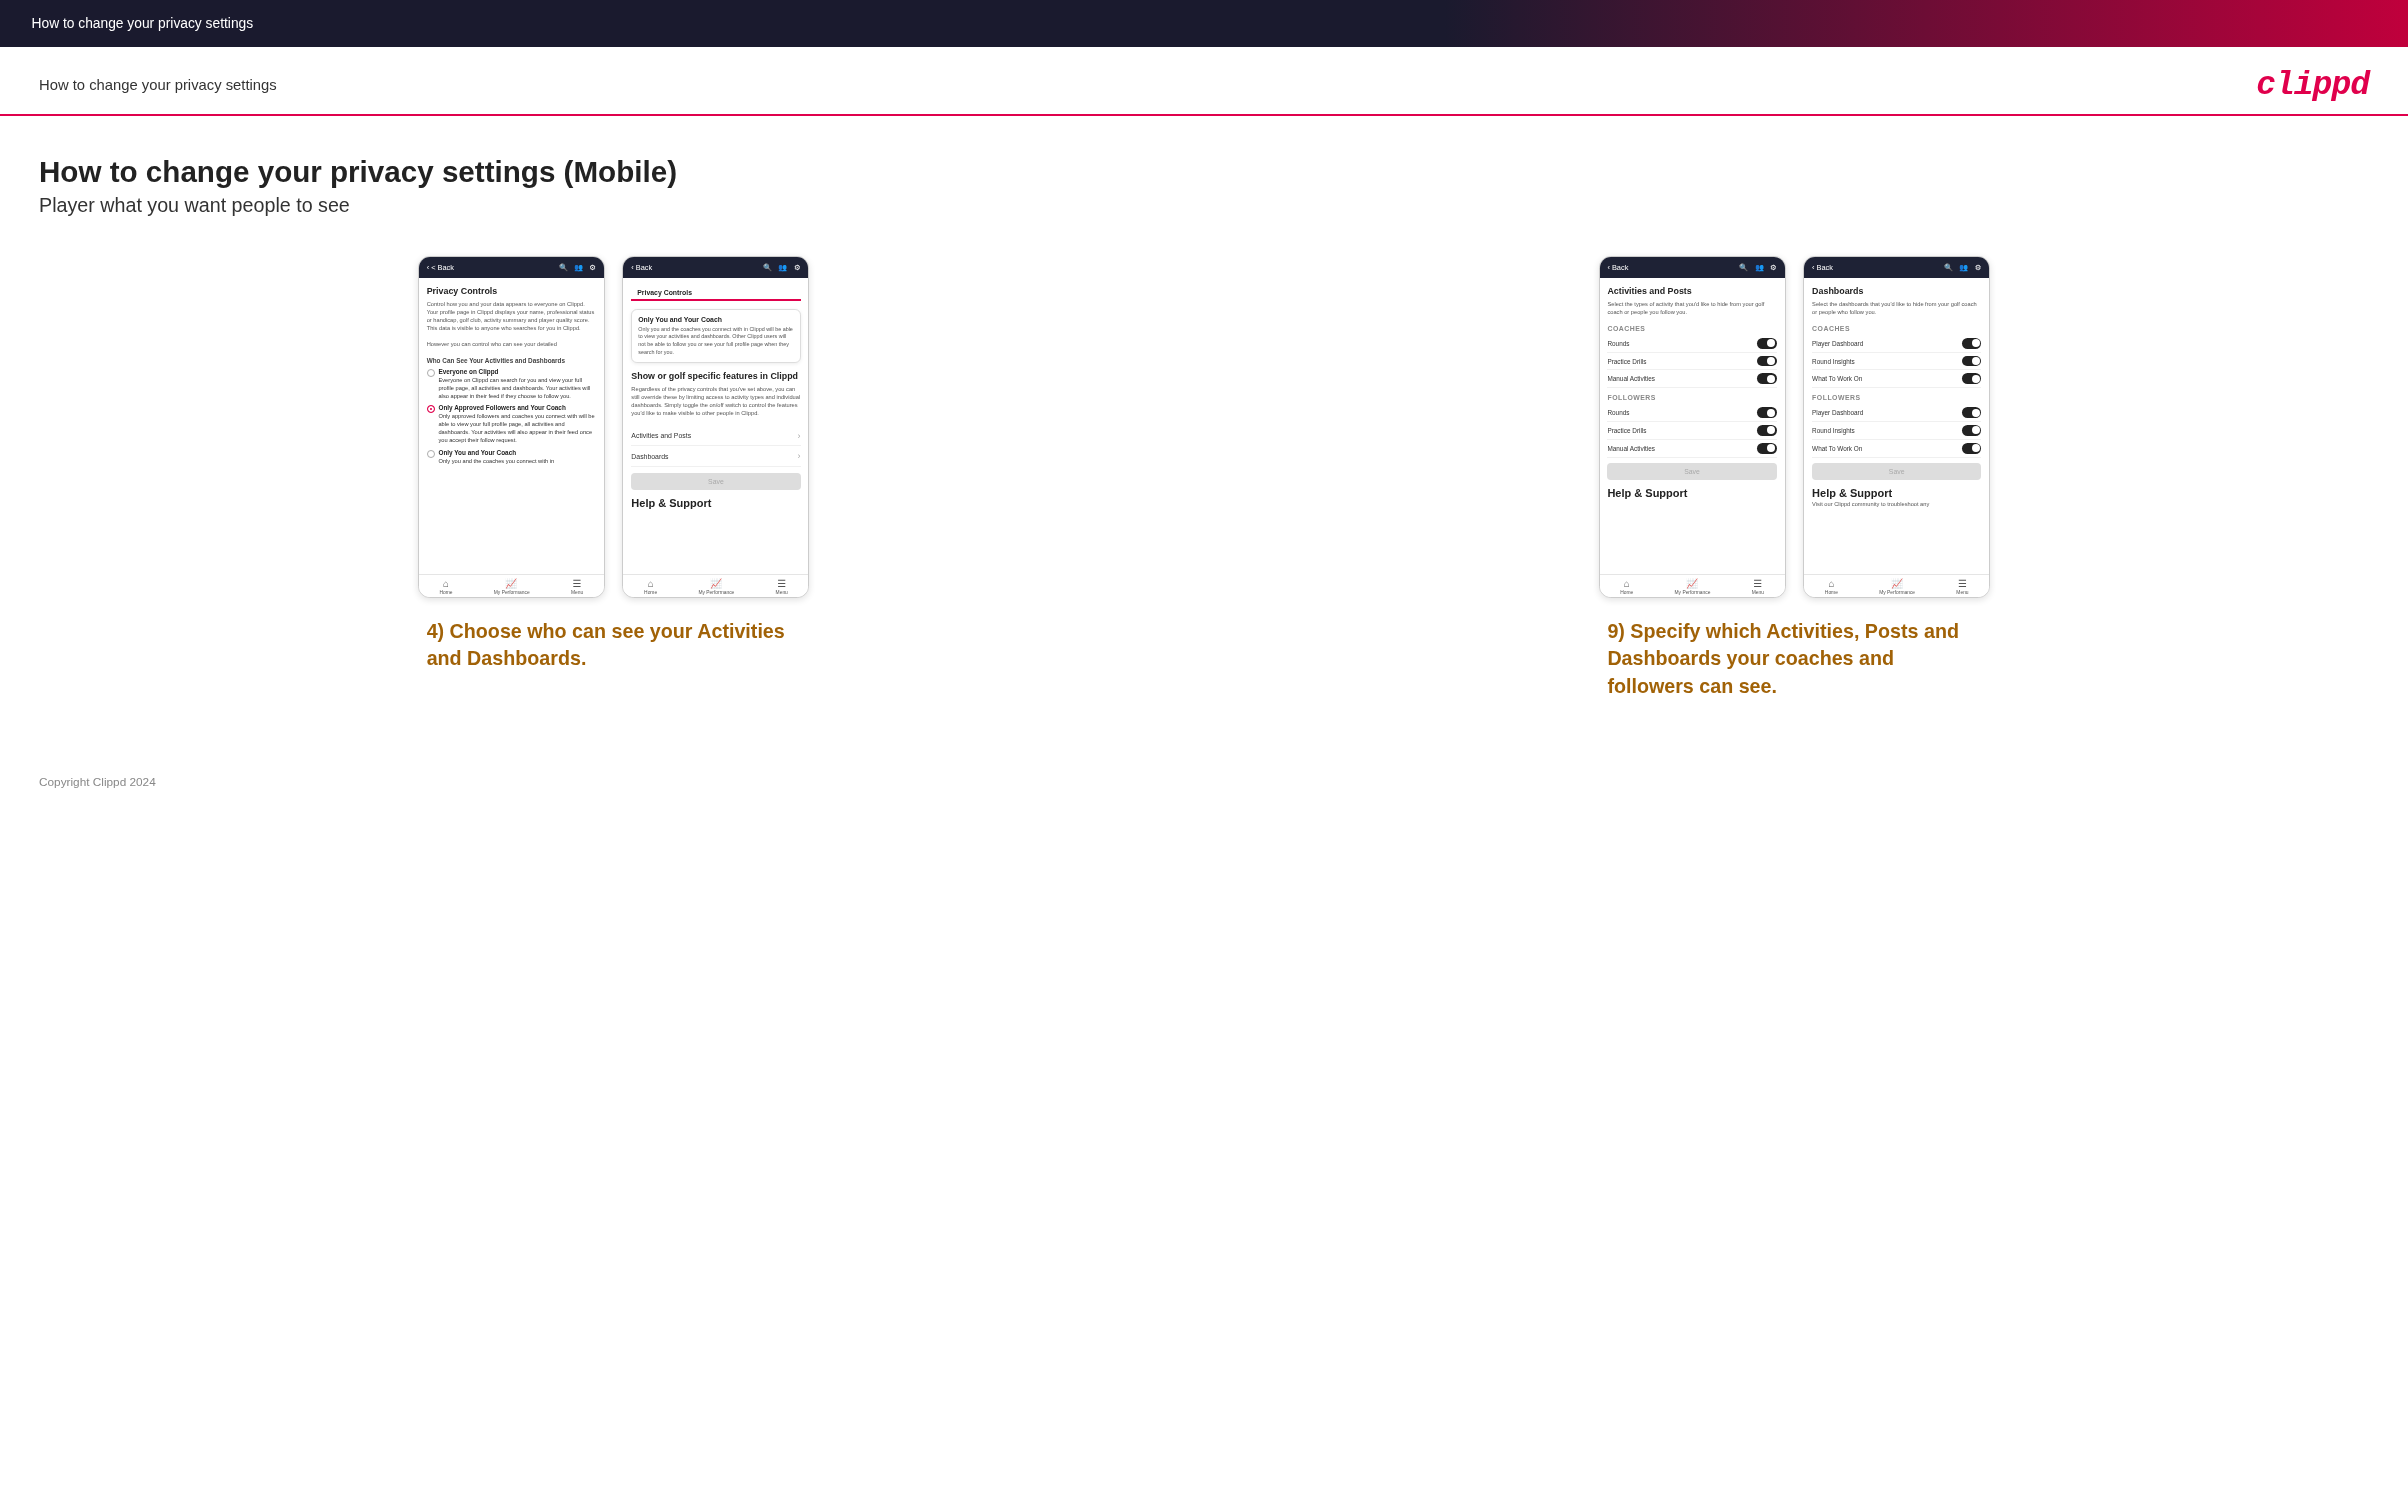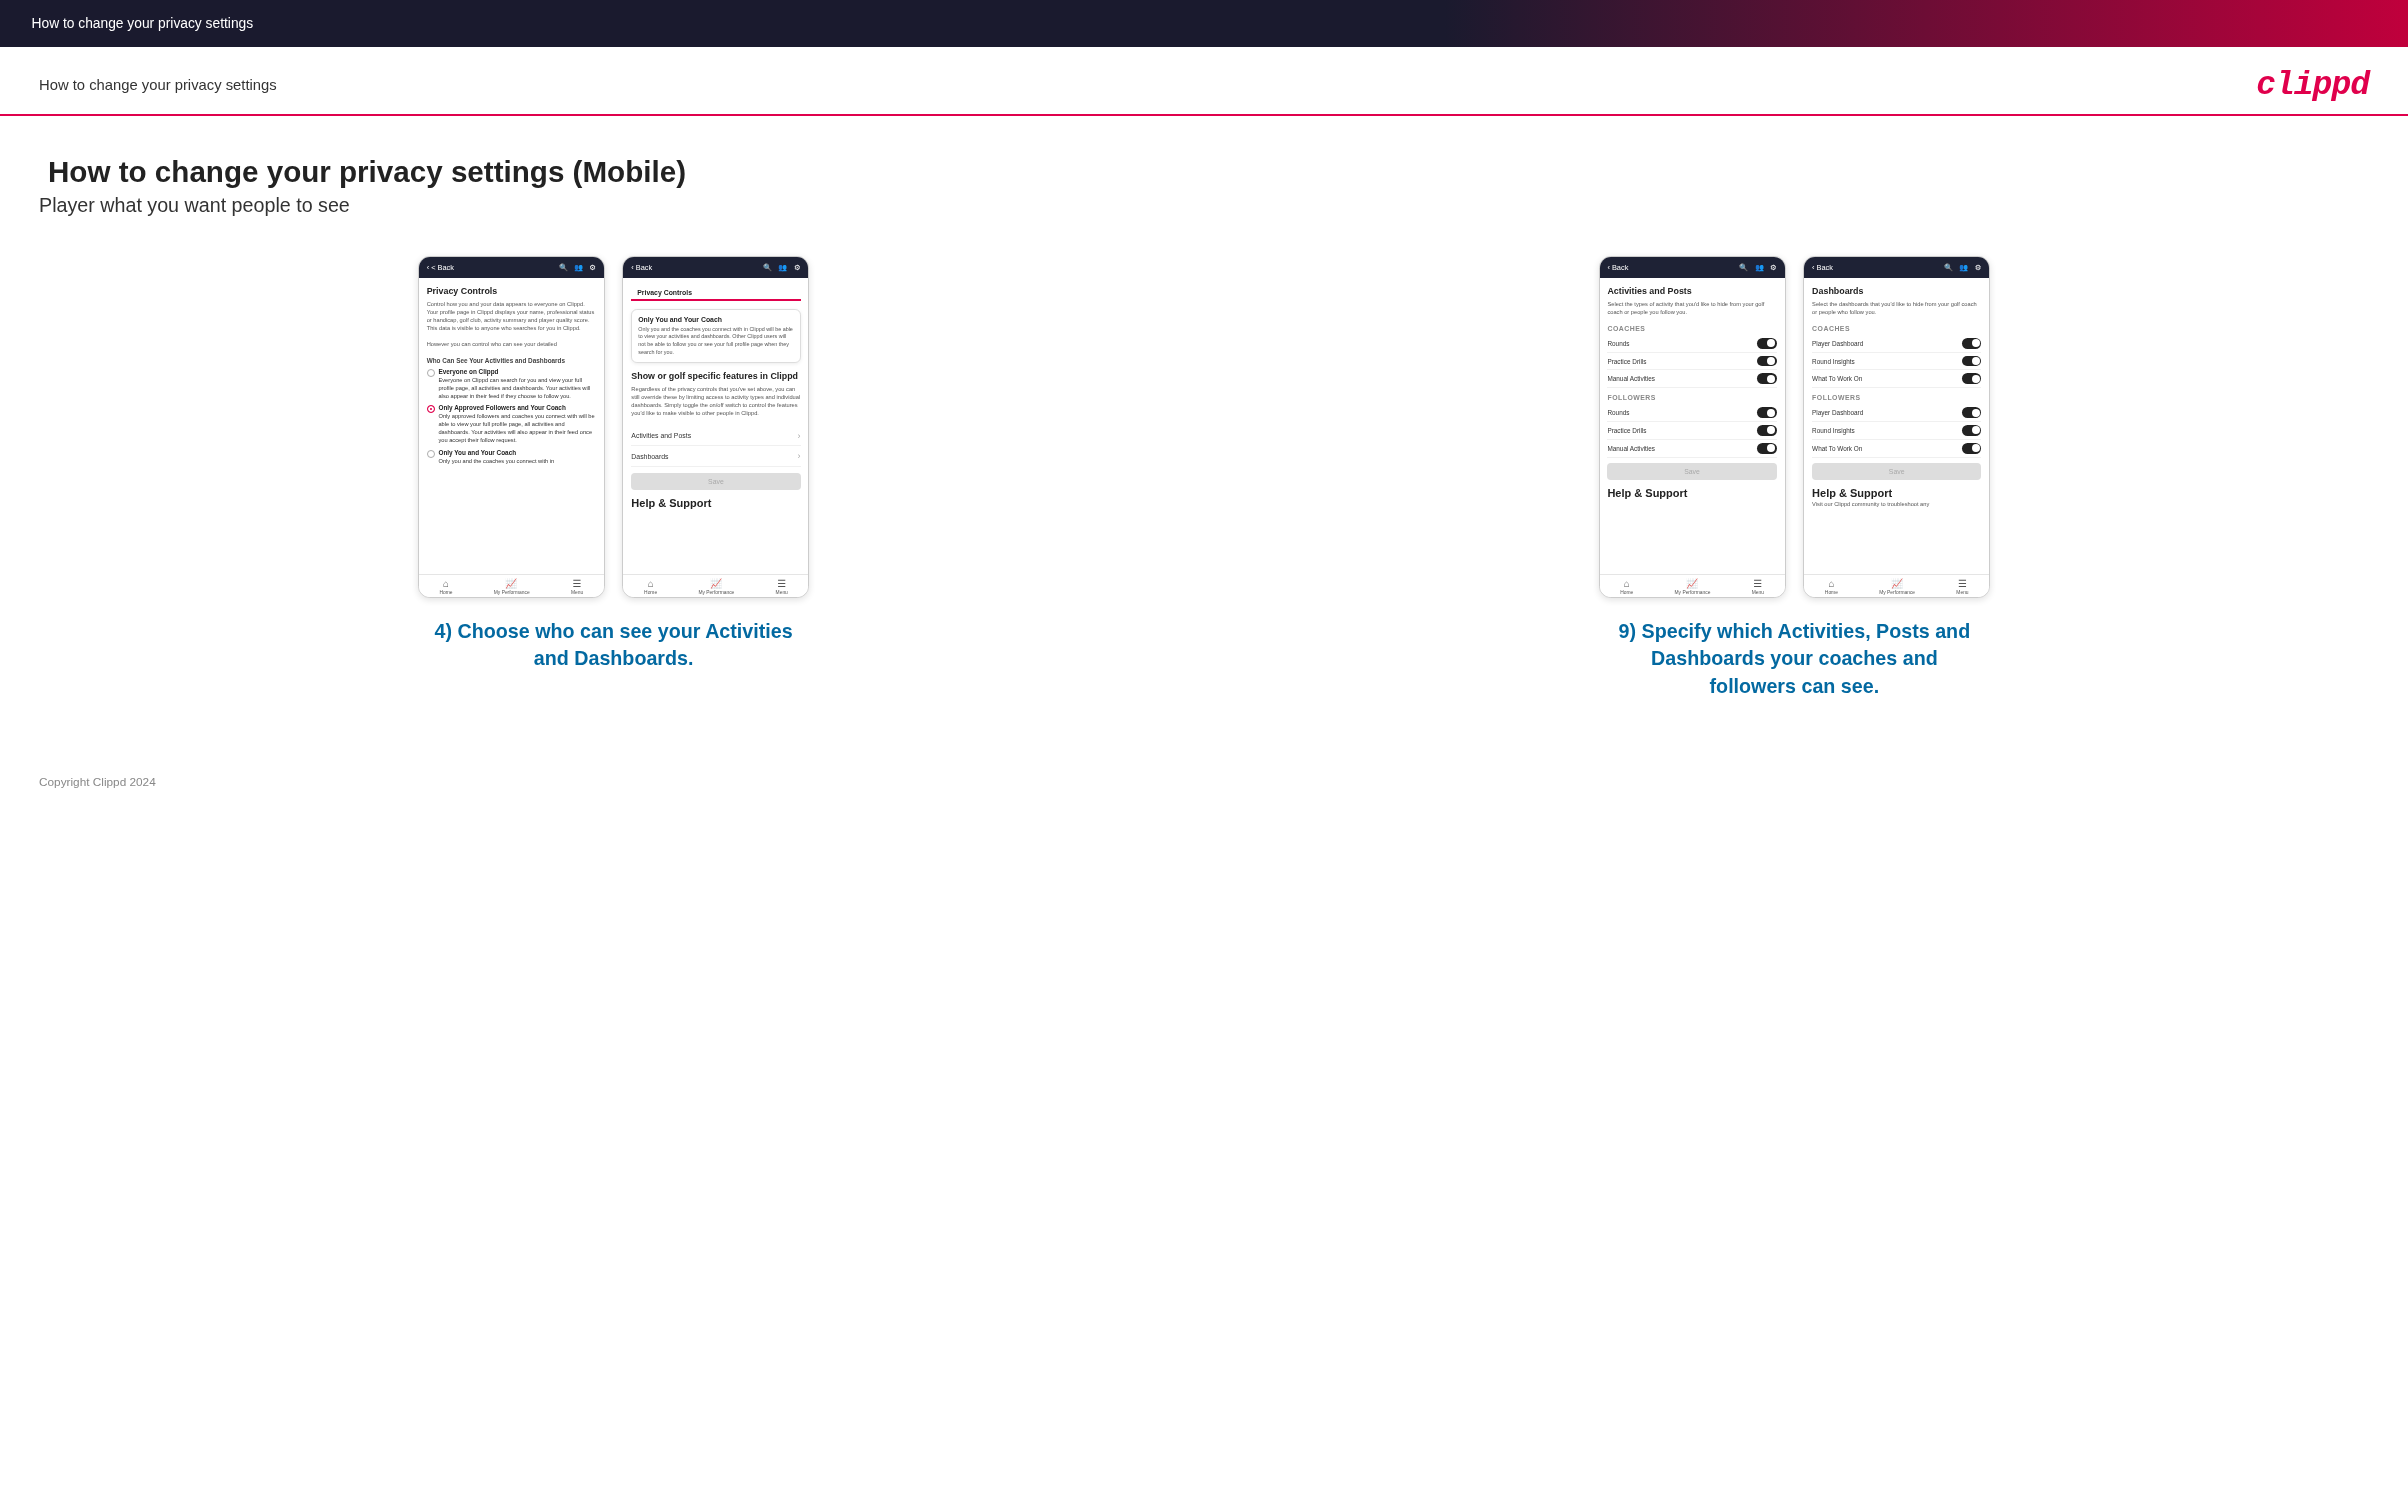--- a/index.html
+++ b/index.html
@@ -41,21 +41,20 @@
 
     
     .main {
       padding: 39px 39px 59px 39px;
     }
     .page-heading {
       font-size: 29.6px;
       font-weight: 800;
       color: #222;
       margin-bottom: 5.9px;
-      margin-left: 9px;
     }
     .page-subheading {
       font-size: 19.7px;
       color: #333;
       margin-bottom: 39px;
     }
 
     
     .screenshots-row {
       display: flex;
@@ -69,22 +68,21 @@
       align-items: center;
     }
     .screenshot-pair {
       display: flex;
       gap: 17.7px;
       margin-bottom: 19.7px;
     }
     .caption {
       font-size: 19.7px;
       font-weight: 600;
-      color: #0369a1;
-      text-align: center;
+      color: #a16207;
       max-width: 374px;
       line-height: 1.4;
     }
 
     
     .phone {
       width: 187px;
       background: #fff;
       border-radius: 11.8px;
       border: 1.5px solid #ccc;

